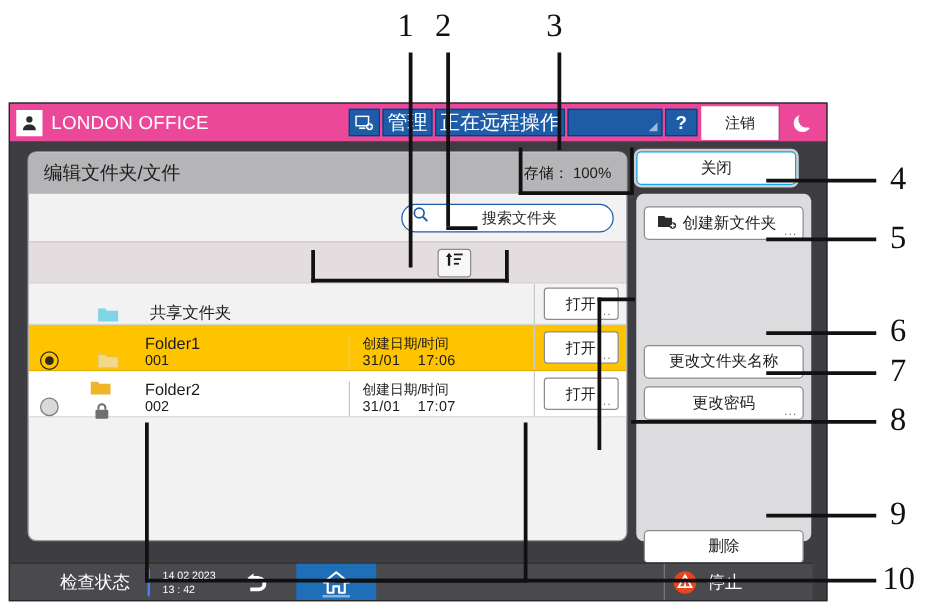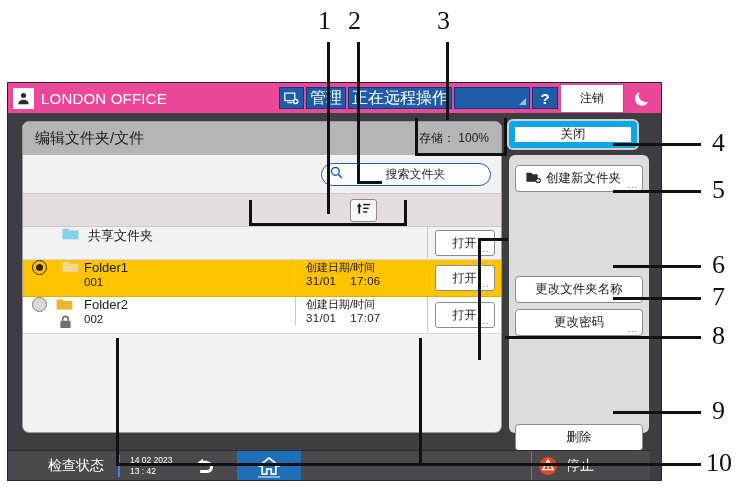--- a/index.html
+++ b/index.html
@@ -129,22 +129,22 @@
   .sort-dir-btn {
     width: 27px; height: 23px; margin-left: 4px;
     background: #f7f7f7; border: 1px solid #8c8c90; border-radius: 3px;
     display: flex; align-items: center; justify-content: center;
   }
   .sort-dir-btn svg { width: 15px; height: 13px; }
 
   
   .list { background: #f7f7f7; }
   .row {
-    display: flex; align-items: flex-start; height: 34px;
-    border-bottom: 1px solid #d6d6d8; position: relative;
+    display: flex; align-items: flex-end; height: 34px;
+    border-bottom: 1px solid #d6d6d8; position: relative; gap: 16px;
   }
   .row.shared { background: #f2f2f2; height: 33px; }
   .row.sel { background: #ffc400; height: 37px; border-bottom: 1px solid #e0ac00; }
   .row.plain { background: #ffffff; height: 37px; }
 
   .radio-cell { width: 33px; display: flex; justify-content: center; }
   .radio {
     width: 15px; height: 15px; border-radius: 50%;
     border: 1px solid #7d7d80; background: #d9d9d9;
     display: flex; align-items: center; justify-content: center;
@@ -185,21 +185,21 @@
   .lock { width: 11px; height: 11px; margin-left: 1px; }
 
   
   .rightcol { position: absolute; left: 501px; top: 8px; width: 140px; }
   .btn {
     position: relative; width: 128px; height: 27px; background: #ffffff;
     border: 1px solid #8c8c90; border-radius: 4px;
     display: flex; align-items: center; justify-content: center;
     font-size: 12.5px; color: #1b1b1b; margin-bottom: 6px;
   }
-  .btn.close { border: 6px solid #0ea5e9; box-shadow: 0 0 0 2px #cfcfd2; }
+  .btn.close { border: 1px solid #0ea5e9; box-shadow: 0 0 0 2px #cfcfd2; }
   .btn .ico { width: 15px; height: 13px; margin-right: 5px; flex: none; }
   .btn .lbl { white-space: nowrap; overflow: hidden; }
   .panel-bg {
     position: absolute; left: 0; top: 34px; width: 140px; height: 278px;
     background: #dcdcde; border-radius: 6px;
   }
 
   
   .botbar {
     position: absolute; left: 0; bottom: 0; width: 642px; height: 30px;

